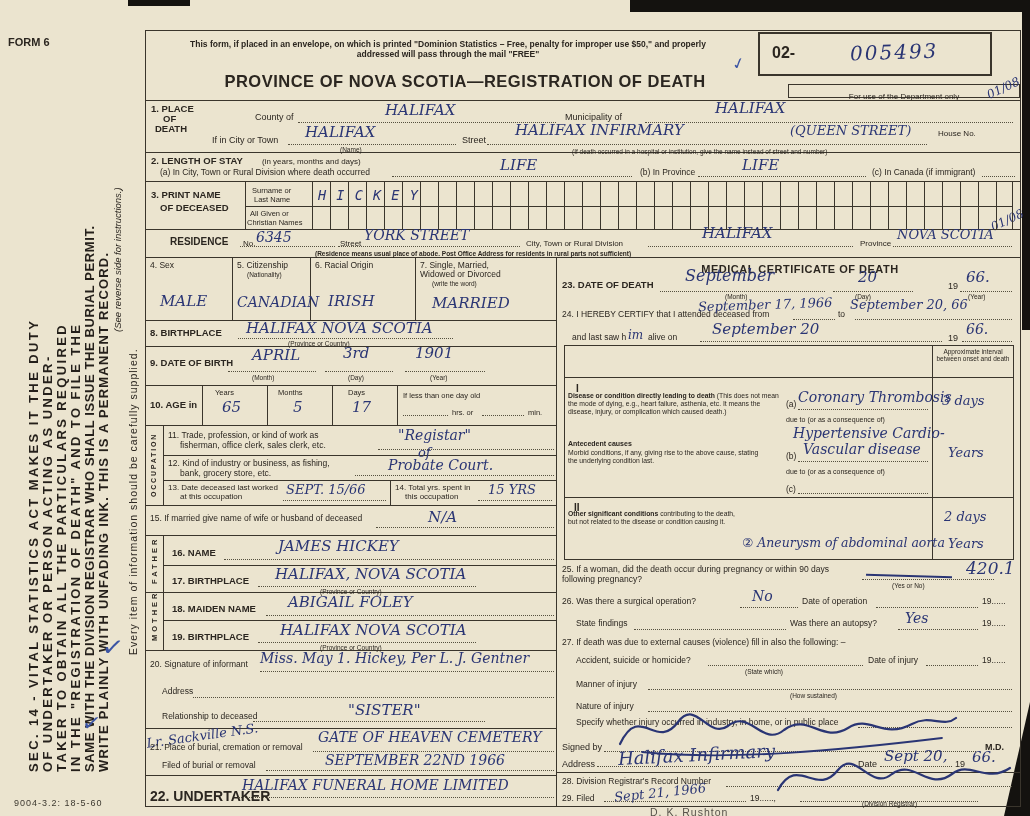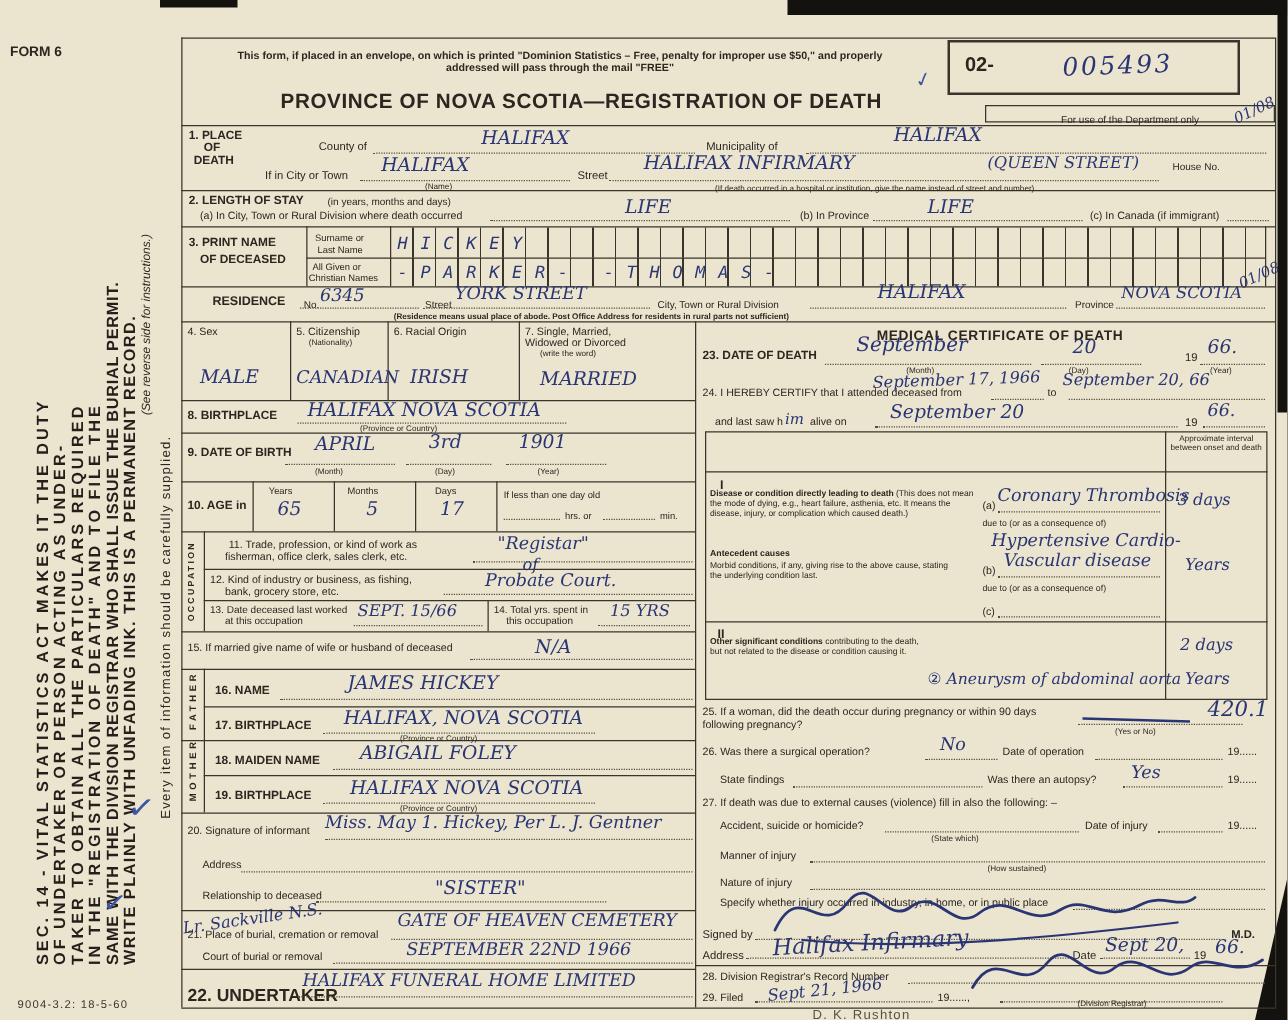--- a/index.html
+++ b/index.html
@@ -135,21 +135,20 @@
 
   <div class="a p b" style="left:151px;top:190px;font-size:9.5px">3. PRINT NAME</div>
   <div class="a p b" style="left:160px;top:203px;font-size:9.5px">OF DECEASED</div>
   <div class="a ps" style="left:252px;top:187px">Surname or</div>
   <div class="a ps" style="left:254px;top:196px">Last Name</div>
   <div class="a ps" style="left:250px;top:210px">All Given or</div>
   <div class="a ps" style="left:247px;top:219px">Christian Names</div>
   <div class="a grid" style="left:312px;top:182px;width:700px;height:24px"></div>
   <div class="a grid" style="left:312px;top:206px;width:700px;height:23px"></div>
   <div class="a gv" style="left:318px;top:187px">HICKEY</div>
-  <div class="a gv" style="left:318px;top:210px">-PARKER- -THOMAS-</div>
 
   <div class="a p b" style="left:170px;top:236px;font-size:10px">RESIDENCE</div>
   <div class="a ps" style="left:243px;top:240px;font-size:8px">No.</div>
   <div class="a dl" style="left:240px;top:246px;width:95px"></div>
   <div class="a hw hw14" style="left:256px;top:230px">6345</div>
   <div class="a ps" style="left:340px;top:240px;font-size:8px">Street</div>
   <div class="a dl" style="left:338px;top:246px;width:182px"></div>
   <div class="a hw hw14" style="left:364px;top:228px">YORK STREET</div>
   <div class="a ps" style="left:526px;top:240px;font-size:8px">City, Town or Rural Division</div>
   <div class="a dl" style="left:648px;top:246px;width:205px"></div>
@@ -194,21 +193,21 @@
   <div class="a hw hw15" style="left:293px;top:400px">5</div>
   <div class="a ps" style="left:348px;top:389px">Days</div>
   <div class="a hw hw15" style="left:352px;top:400px">17</div>
   <div class="a ps" style="left:403px;top:392px">If less than one day old</div>
   <div class="a dl" style="left:403px;top:415px;width:45px"></div>
   <div class="a ps" style="left:452px;top:409px">hrs. or</div>
   <div class="a dl" style="left:482px;top:415px;width:42px"></div>
   <div class="a ps" style="left:528px;top:409px">min.</div>
 
   <div class="a rot b" style="left:150px;top:497px;font-size:7px;letter-spacing:1.8px">OCCUPATION</div>
-  <div class="a p8" style="left:183px;top:431px">11. Trade, profession, or kind of work as</div>
+  <div class="a p8" style="left:168px;top:431px">11. Trade, profession, or kind of work as</div>
   <div class="a p8" style="left:180px;top:441px">fisherman, office clerk, sales clerk, etc.</div>
   <div class="a hw hw14" style="left:398px;top:428px">"Registar"</div>
   <div class="a dl" style="left:378px;top:449px;width:176px"></div>
   <div class="a hw hw13" style="left:418px;top:446px">of</div>
   <div class="a p8" style="left:168px;top:459px">12. Kind of industry or business, as fishing,</div>
   <div class="a p8" style="left:180px;top:469px">bank, grocery store, etc.</div>
   <div class="a hw hw14" style="left:388px;top:458px">Probate Court.</div>
   <div class="a dl" style="left:355px;top:475px;width:199px"></div>
   <div class="a ps" style="left:168px;top:484px;font-size:8px">13. Date deceased last worked</div>
   <div class="a ps" style="left:180px;top:493px;font-size:8px">at this occupation</div>
@@ -247,21 +246,21 @@
   <div class="a p8" style="left:162px;top:687px">Address</div>
   <div class="a dl" style="left:193px;top:697px;width:361px"></div>
   <div class="a p8" style="left:162px;top:712px">Relationship to deceased</div>
   <div class="a hw hw15" style="left:348px;top:703px">"SISTER"</div>
   <div class="a dl" style="left:253px;top:721px;width:232px"></div>
 
   <div class="a hw hw13" style="left:146px;top:729px;transform:rotate(-8deg)">Lr. Sackville N.S.</div>
   <div class="a p8" style="left:150px;top:743px">21. Place of burial, cremation or removal</div>
   <div class="a hw hw14" style="left:318px;top:730px">GATE OF HEAVEN CEMETERY</div>
   <div class="a dl" style="left:313px;top:751px;width:241px"></div>
-  <div class="a p8" style="left:162px;top:761px">Court of burial or removal</div>
+  <div class="a p8" style="left:162px;top:761px">Filed of burial or removal</div>
   <div class="a hw hw14" style="left:325px;top:753px">SEPTEMBER 22ND 1966</div>
   <div class="a dl" style="left:266px;top:770px;width:288px"></div>
 
   <div class="a p b" style="left:150px;top:788px;font-size:14px">22. UNDERTAKER</div>
   <div class="a hw hw14" style="left:242px;top:778px">HALIFAX FUNERAL HOME LIMITED</div>
   <div class="a dl" style="left:238px;top:797px;width:316px"></div>
 
   <div class="a b c" style="left:568px;top:263px;width:464px;font-size:11px;letter-spacing:0.5px">MEDICAL CERTIFICATE OF DEATH</div>
   <div class="a p b" style="left:562px;top:280px;font-size:9.5px">23. DATE OF DEATH</div>
   <div class="a hw hw16" style="left:685px;top:268px">September</div>

